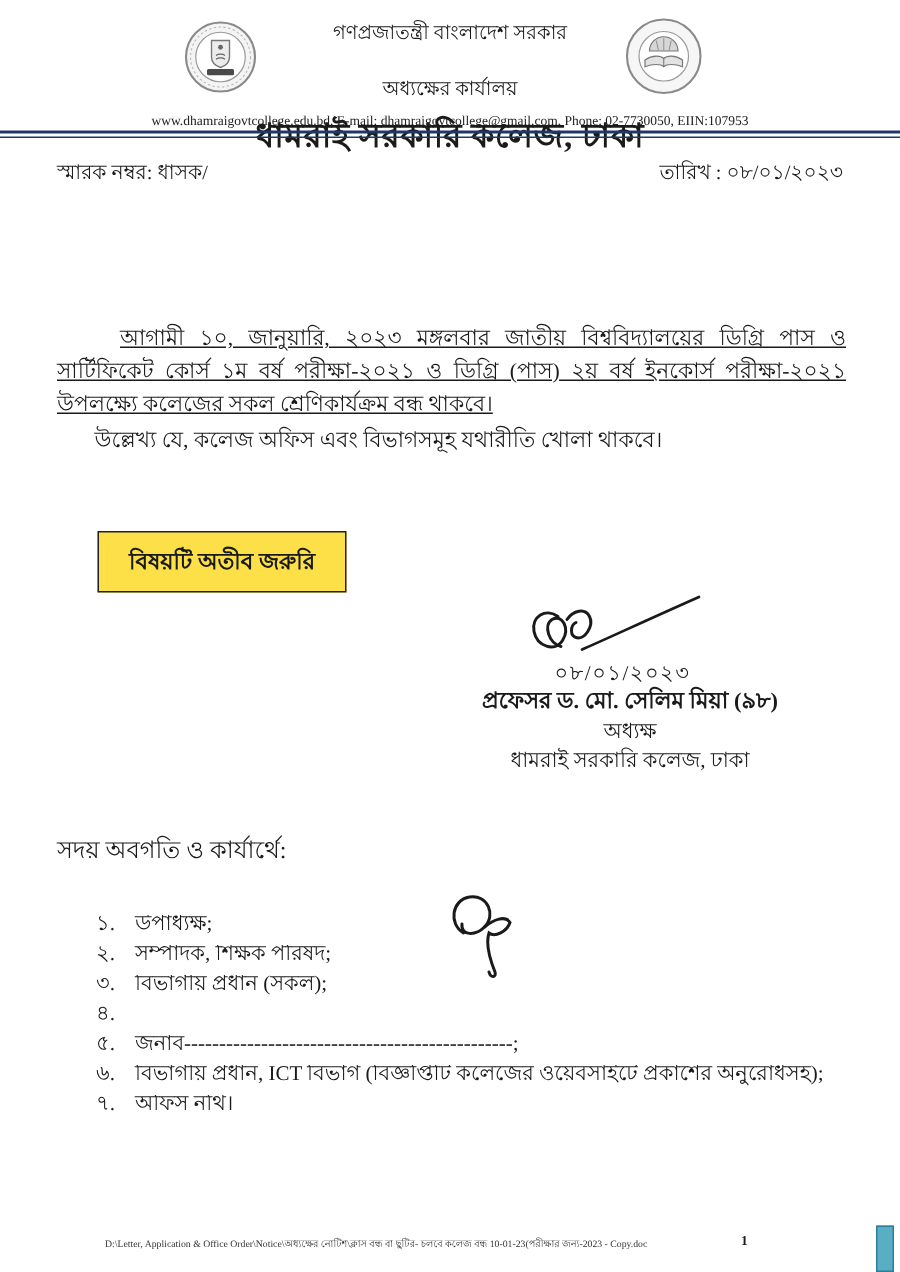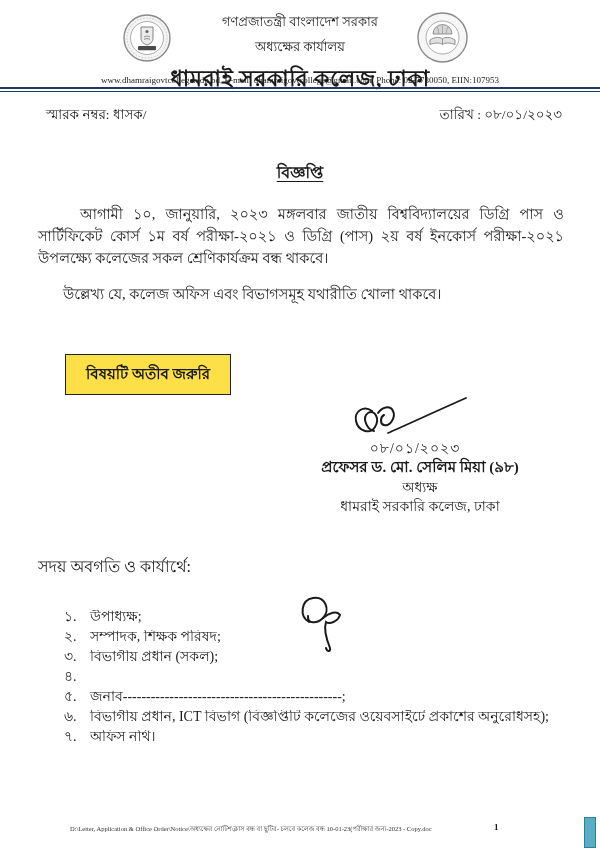--- a/index.html
+++ b/index.html
@@ -12,38 +12,38 @@
     background: #ffffff;
     font-family: "Liberation Serif", "DejaVu Serif", serif;
     color: #1a1a1a;
     overflow: hidden;
   }
   .abs { position: absolute; }
 
   
   .hdr-center { left: 0; right: 0; top: 12px; text-align: center; }
   .hdr-line1 { font-size: 13px; }
-  .hdr-line2 { font-size: 13px; margin-top: 4px; }
+  .hdr-line2 { font-size: 13px; margin-top: 16px; }
   .hdr-college { font-size: 22px; font-weight: bold; margin-top: 3px; letter-spacing: 0.5px; }
   .hdr-contact { left: 0; right: 0; top: 75px; text-align: center; font-size: 9px; color: #222;
     font-family: "Liberation Serif", serif; }
   .hdr-rule { left: 0; right: 0; top: 87px; height: 5px;
     border-top: 2.5px solid #1f3864; border-bottom: 1px solid #1f3864; }
   .seal { width: 50px; height: 50px; }
   .seal-left { left: 122px; top: 13px; }
   .seal-right { left: 416px; top: 11px; width: 53px; height: 53px; }
 
   
-  .memo-row { left: 38px; right: 38px; top: 104px; display: flex; justify-content: space-between; font-size: 13.5px; margin-left: 8px; }
+  .memo-row { left: 38px; right: 38px; top: 104px; display: flex; justify-content: space-between; font-size: 13.5px; }
 
   
   .notice-title { left: 0; right: 0; top: 160px; text-align: center; font-size: 16px; font-weight: bold; }
   .notice-title span { text-decoration: underline; text-underline-offset: 3px; }
   .para { left: 38px; right: 36px; font-size: 14.5px; line-height: 22px; text-align: justify; }
-  .para1 { top: 203px; text-indent: 42px; }
+  .para1 { top: 215px; text-indent: 42px; text-decoration: underline; }
   .para2 { top: 283px; text-indent: 25px; text-align: left; }
 
   .urgent-box { left: 65px; top: 354px; border: 1.3px solid #222; padding: 7px 20px;
     font-size: 15px; font-weight: 600; background: #fde047; }
 
   
   .sig-svg { left: 342px; top: 393px; width: 128px; height: 52px; }
   .sig-date { left: 300px; width: 230px; top: 437px; text-align: center; font-size: 14px; letter-spacing: 1px; }
   .sig-name { left: 280px; width: 280px; top: 455px; text-align: center; font-size: 15px; font-weight: bold; }
   .sig-desg { left: 280px; width: 280px; top: 476px; text-align: center; font-size: 14px; }
@@ -99,23 +99,20 @@
     <div class="hdr-college">ধামরাই সরকারি কলেজ, ঢাকা</div>
   </div>
   <div class="abs hdr-contact">www.dhamraigovtcollege.edu.bd, E-mail: dhamraigovtcollege@gmail.com, Phone: 02-7730050, EIIN:107953</div>
   <div class="abs hdr-rule"></div>
 
   <div class="abs memo-row">
     <span>স্মারক নম্বর: ধাসক/</span>
     <span>তারিখ : ০৮/০১/২০২৩</span>
   </div>
 
-  <div class="abs notice-title">
-    <span>বিজ্ঞপ্তি</span>
-  </div>
 
   <div class="abs para para1">আগামী ১০, জানুয়ারি, ২০২৩ মঙ্গলবার জাতীয় বিশ্ববিদ্যালয়ের ডিগ্রি পাস ও সার্টিফিকেট কোর্স ১ম বর্ষ পরীক্ষা-২০২১ ও ডিগ্রি (পাস) ২য় বর্ষ ইনকোর্স পরীক্ষা-২০২১ উপলক্ষ্যে কলেজের সকল শ্রেণিকার্যক্রম বন্ধ থাকবে।</div>
   <div class="abs para para2">উল্লেখ্য যে, কলেজ অফিস এবং বিভাগসমূহ যথারীতি খোলা থাকবে।</div>
 
   <div class="abs urgent-box">বিষয়টি অতীব জরুরি</div>
 
   <div class="abs sig-svg">
     <svg viewBox="0 0 128 52" width="128" height="52">
       <path d="M30,18 C22,12 12,18 14,28 C16,38 28,42 33,34 C38,26 33,16 26,20 C20,24 24,36 32,38" fill="none" stroke="#1a1a1a" stroke-width="2" stroke-linecap="round"></path>
       <path d="M36,20 C40,14 48,12 51,18 C54,24 48,34 42,32 C38,31 38,24 42,22" fill="none" stroke="#1a1a1a" stroke-width="2" stroke-linecap="round"></path>

